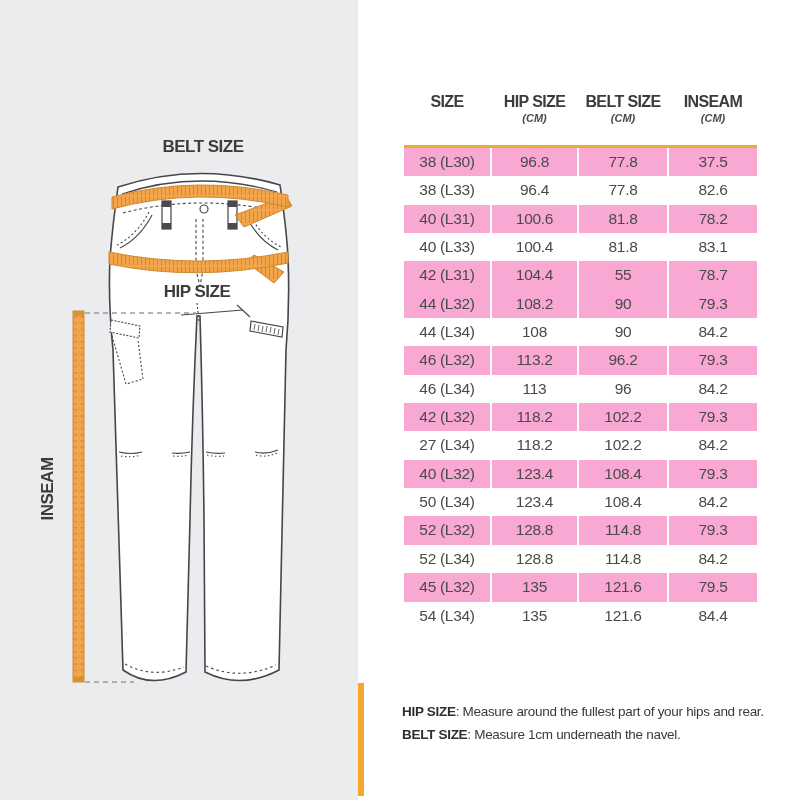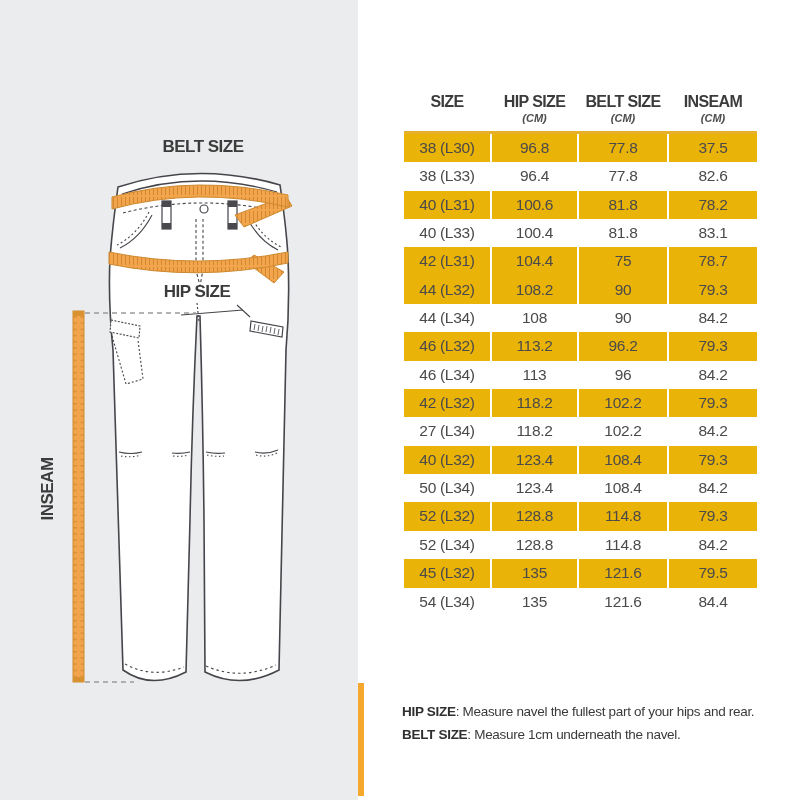--- a/index.html
+++ b/index.html
@@ -29,40 +29,40 @@
   .accent-bar {
     position:absolute; left:358px; top:683px; width:6px; height:113px;
     background:#f6a82e;
   }
   
   .size-table {
     position:absolute; left:404px; top:88px; width:353px;
   }
   .thead {
     display:grid; grid-template-columns:86px 85px 88px 88px; column-gap:2px;
-    border-bottom:3px solid #e6b02a; padding-bottom:6px;
+    border-bottom:3px solid #e6b02a; padding-bottom:20px;
   }
   .thcell { text-align:center; }
   .thcell .tlabel {
     font-weight:bold; font-size:16px; letter-spacing:-0.6px; color:#3b3b3b;
     line-height:20px; padding-top:4px;
   }
   .thcell .tunit {
     font-weight:bold; font-size:11px; color:#4c4c4c; line-height:13px;font-style:italic;
   }
   .tbody { width:353px; }
   .trow {
     display:grid; grid-template-columns:86px 85px 88px 88px; column-gap:2px;
     height:28.35px;
   }
   .tcell {
     text-align:center; font-size:15.5px; color:#4a4a4a;
     line-height:28.35px; letter-spacing:-0.3px;
   }
-  .trow.alt .tcell { background:#eab308; }
+  .trow.alt .tcell { background:#f9a8d4; }
   
   .notes {
     position:absolute; left:402px; top:701px; width:390px;
   }
   .note-line {
     font-size:13.5px; letter-spacing:-0.3px; color:#3a3a3a;
     line-height:22.5px; white-space:nowrap;
   }
   .note-line b { color:#2f2f2f; }
 </style>
@@ -222,21 +222,21 @@
       </div>
       <div class="trow">
         <div class="tcell">40 (L33)</div>
         <div class="tcell">100.4</div>
         <div class="tcell">81.8</div>
         <div class="tcell">83.1</div>
       </div>
       <div class="trow alt">
         <div class="tcell">42 (L31)</div>
         <div class="tcell">104.4</div>
-        <div class="tcell">75</div>
+        <div class="tcell">55</div>
         <div class="tcell">78.7</div>
       </div>
       <div class="trow alt">
         <div class="tcell">44 (L32)</div>
         <div class="tcell">108.2</div>
         <div class="tcell">90</div>
         <div class="tcell">79.3</div>
       </div>
       <div class="trow">
         <div class="tcell">44 (L34)</div>
@@ -301,15 +301,15 @@
       <div class="trow">
         <div class="tcell">54 (L34)</div>
         <div class="tcell">135</div>
         <div class="tcell">121.6</div>
         <div class="tcell">84.4</div>
       </div>
     </div>
 </div>
 
 <div class="notes">
-  <div class="note-line"><b>HIP SIZE</b><span>: Measure navel the fullest part of your hips and rear.</span></div>
+  <div class="note-line"><b>HIP SIZE</b><span>: Measure around the fullest part of your hips and rear.</span></div>
   <div class="note-line"><b>BELT SIZE</b><span>: Measure 1cm underneath the navel.</span></div>
 </div>
 
 </body></html>

